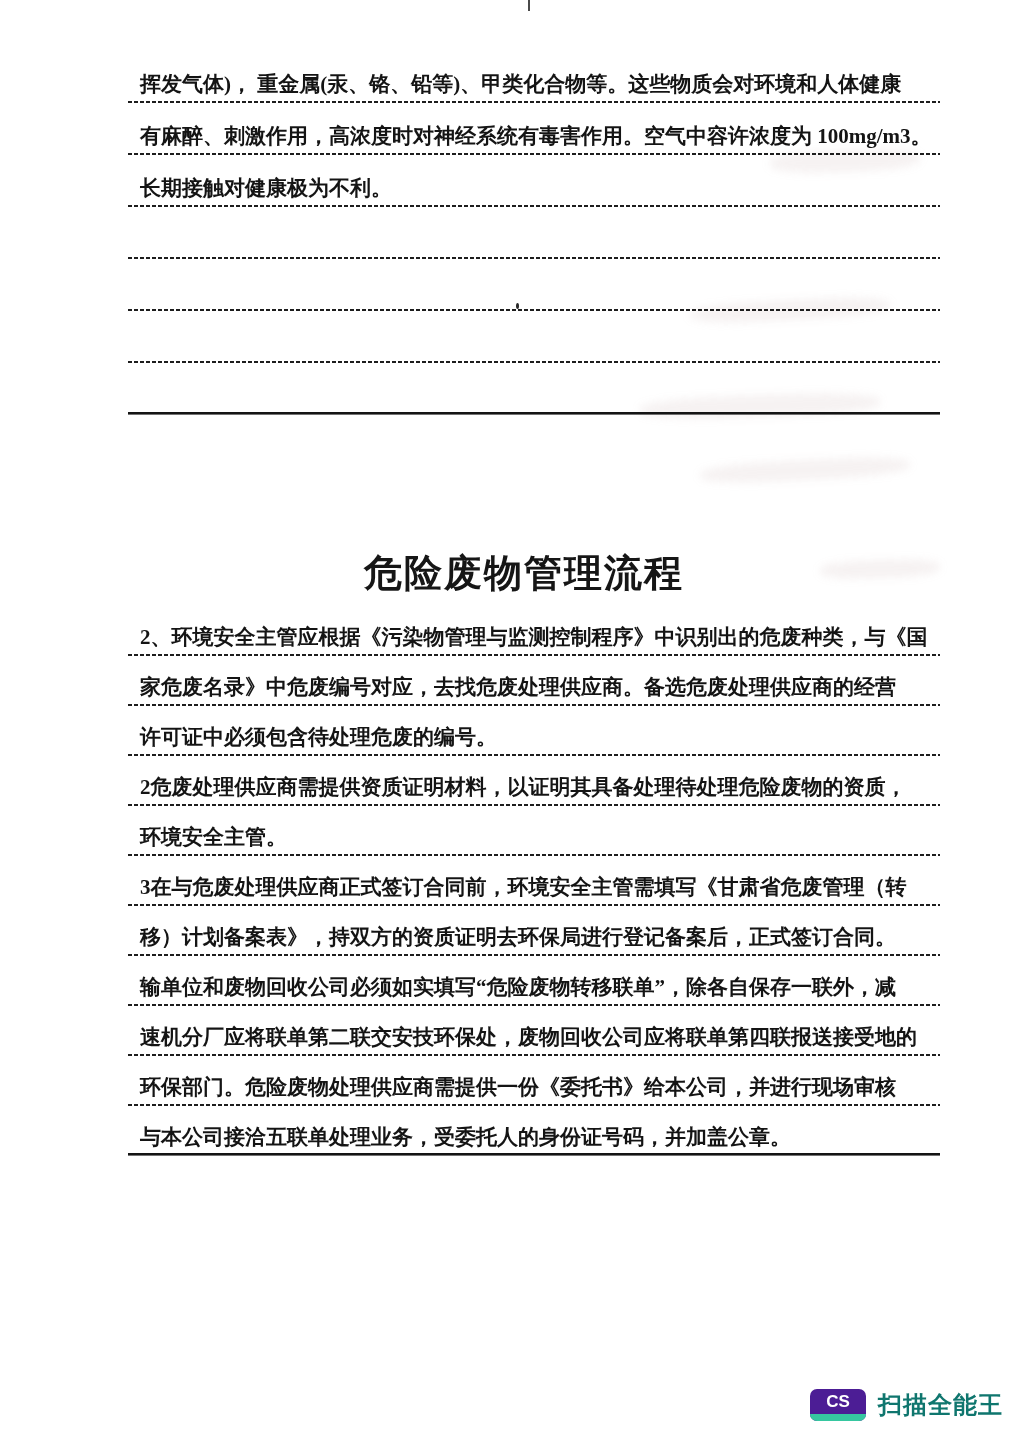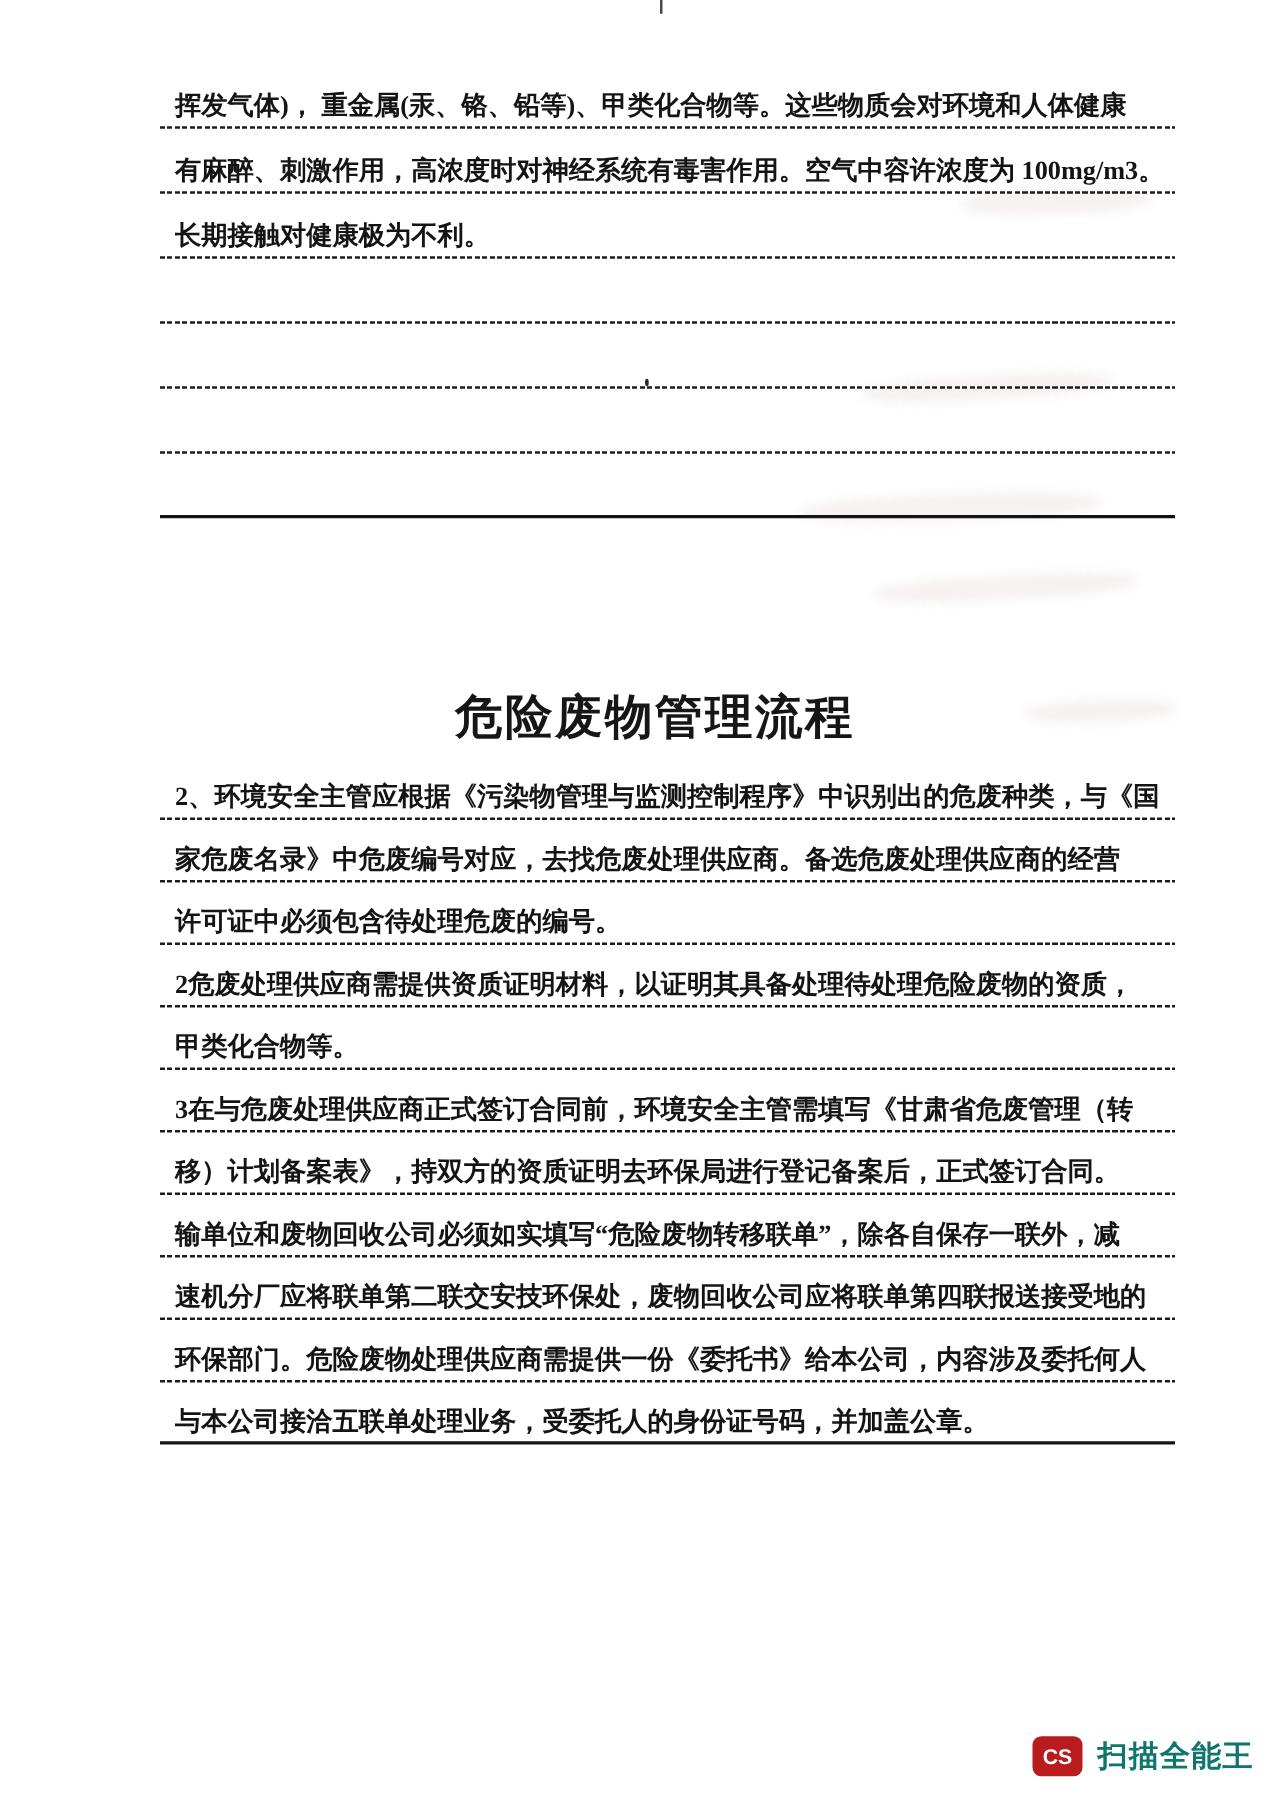--- a/index.html
+++ b/index.html
@@ -59,23 +59,23 @@
   .smudge.s3{left:640px;top:395px;width:240px;height:22px;transform:rotate(-2deg);}
   .smudge.s4{left:700px;top:460px;width:210px;height:20px;transform:rotate(-3deg);}
   .smudge.s5{left:820px;top:560px;width:120px;height:18px;transform:rotate(-2deg);}
 
   
   .watermark{
     position:absolute;top:1389px;right:21px;
     display:flex;align-items:center;gap:12px;
   }
   .cs-logo{
-    width:40px;height:32px;border-radius:7px;
-    background:#b91c1c;overflow:hidden;
-    display:flex;
+    width:56px;height:32px;border-radius:7px;
+    background:#4c1d95;overflow:hidden;
+    display:flex;flex-direction:column;
   }
   .cs-text{
     flex:1;display:flex;align-items:center;justify-content:center;
     color:#ffffff;font-family:"Liberation Sans",sans-serif;
     font-weight:700;font-size:17px;letter-spacing:0;
     padding-top:1px;
   }
   .cs-accent{display:block;height:7px;background:#36c7a0;}
   .wm-text{
     font-family:"Liberation Sans",sans-serif;
@@ -142,42 +142,42 @@
 
       <div class="ruled-row rule-dashed">
         <span class="line-text">许可证中必须包含待处理危废的编号。</span>
       </div>
 
       <div class="ruled-row rule-dashed">
         <span class="line-text">2危废处理供应商需提供资质证明材料，以证明其具备处理待处理危险废物的资质，</span>
       </div>
 
       <div class="ruled-row rule-dashed">
-        <span class="line-text">甲类化合物等。</span>
+        <span class="line-text">环境安全主管。</span>
       </div>
 
       <div class="ruled-row rule-dashed">
         <span class="line-text">3在与危废处理供应商正式签订合同前，环境安全主管需填写《甘肃省危废管理（转</span>
       </div>
 
       <div class="ruled-row rule-dashed">
         <span class="line-text">移）计划备案表》，持双方的资质证明去环保局进行登记备案后，正式签订合同。</span>
       </div>
 
 
       <div class="ruled-row rule-dashed">
         <span class="line-text">输单位和废物回收公司必须如实填写“危险废物转移联单”，除各自保存一联外，减</span>
       </div>
 
       <div class="ruled-row rule-dashed">
         <span class="line-text">速机分厂应将联单第二联交安技环保处，废物回收公司应将联单第四联报送接受地的</span>
       </div>
 
       <div class="ruled-row rule-dashed">
-        <span class="line-text">环保部门。危险废物处理供应商需提供一份《委托书》给本公司，内容涉及委托何人</span>
+        <span class="line-text">环保部门。危险废物处理供应商需提供一份《委托书》给本公司，并进行现场审核</span>
       </div>
 
       <div class="ruled-row rule-solid">
         <span class="line-text">与本公司接洽五联单处理业务，受委托人的身份证号码，并加盖公章。</span>
       </div>
     </section>
 
   <div class="watermark">
     <div class="cs-logo">
       <span class="cs-text">CS</span>

